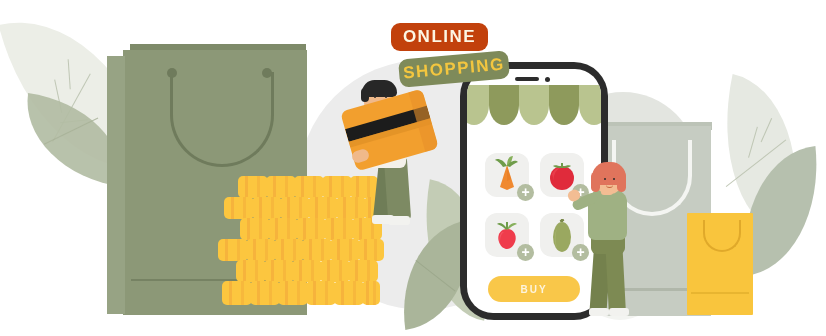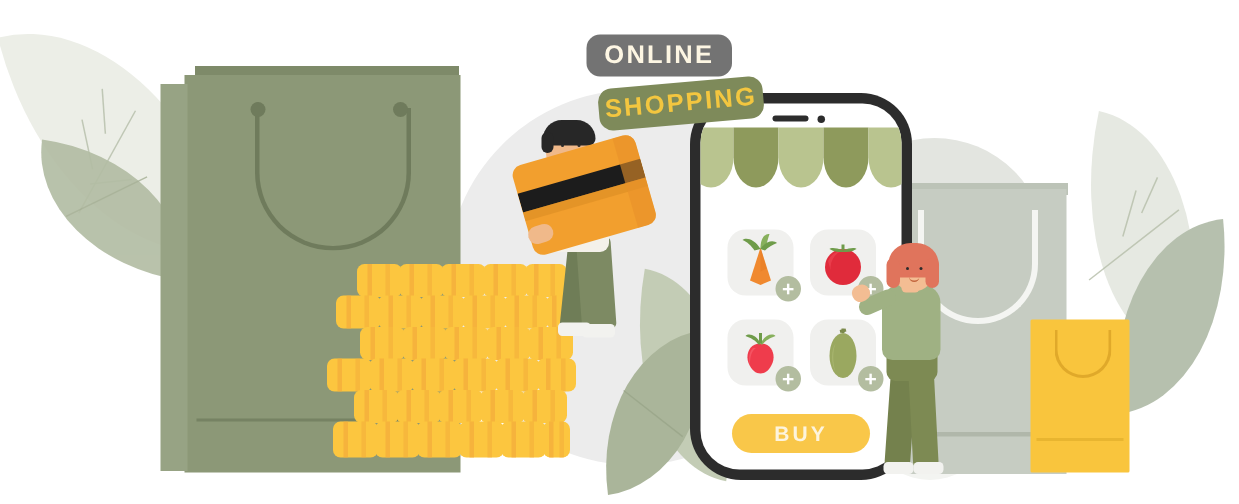--- a/index.html
+++ b/index.html
@@ -34,39 +34,39 @@
   .ybag-line{background:#e8b530;height:2px;}
 
   
   .coin{position:absolute;background:#fcc63f;border-radius:5px;}
   .coin::after{content:"";position:absolute;left:22%;top:0;bottom:0;width:3px;background:#f2a93a;opacity:.65;}
   .coin::before{content:"";position:absolute;left:62%;top:0;bottom:0;width:3px;background:#f2a93a;opacity:.5;}
 
   
   .badge{position:absolute;display:flex;align-items:center;justify-content:center;
          font-weight:bold;letter-spacing:1.5px;}
-  #badge-online{background:#737373;color:#fdf6e3;border-radius:9px;font-size:17px;}
+  #badge-online{background:#c2410c;color:#fdf6e3;border-radius:9px;font-size:17px;}
   #badge-shopping{background:#7e8a5a;color:#f3c63f;border-radius:9px;font-size:17px;transform:rotate(-5deg);}
 
   
   #phone{position:absolute;background:#2c2c2c;border-radius:34px;}
   #phone-screen{position:absolute;background:#ffffff;border-radius:26px;overflow:hidden;}
   #phone-speaker{position:absolute;background:#2c2c2c;border-radius:3px;}
   #phone-camera{position:absolute;background:#2c2c2c;border-radius:50%;}
 
   
   #awning{position:absolute;display:flex;}
   .awn-stripe{flex:1;border-radius:0 0 50% 50%;}
 
   
   .tile{position:absolute;background:#f0f0ee;border-radius:12px;}
   .plus{position:absolute;width:17px;height:17px;border-radius:50%;background:#b3bda0;
         color:#ffffff;font-size:14px;line-height:16px;text-align:center;font-weight:bold;}
   #buy-button{position:absolute;background:#f9c749;border-radius:14px;color:#fdf4dd;
-        font-size:14px;font-weight:bold;letter-spacing:2px;display:flex;align-items:center;justify-content:center;}
+        font-size:10px;font-weight:bold;letter-spacing:2px;display:flex;align-items:center;justify-content:center;}
 
   
   .skin{background:#f0b98a;}
   .skin2{background:#f3bd93;}
   .shoe{background:#f2f2ef;border-radius:3px;}
 </style>
 </head>
 <body>
 
 <div id="scene">

